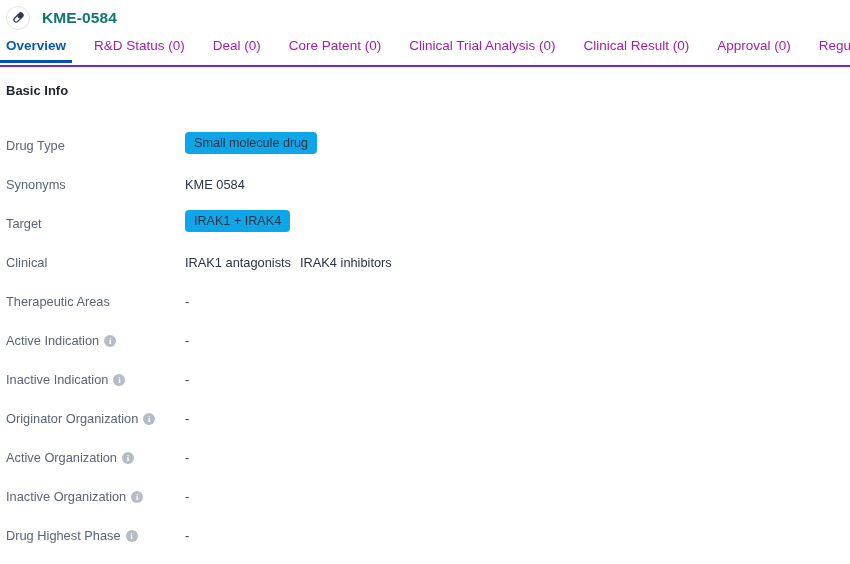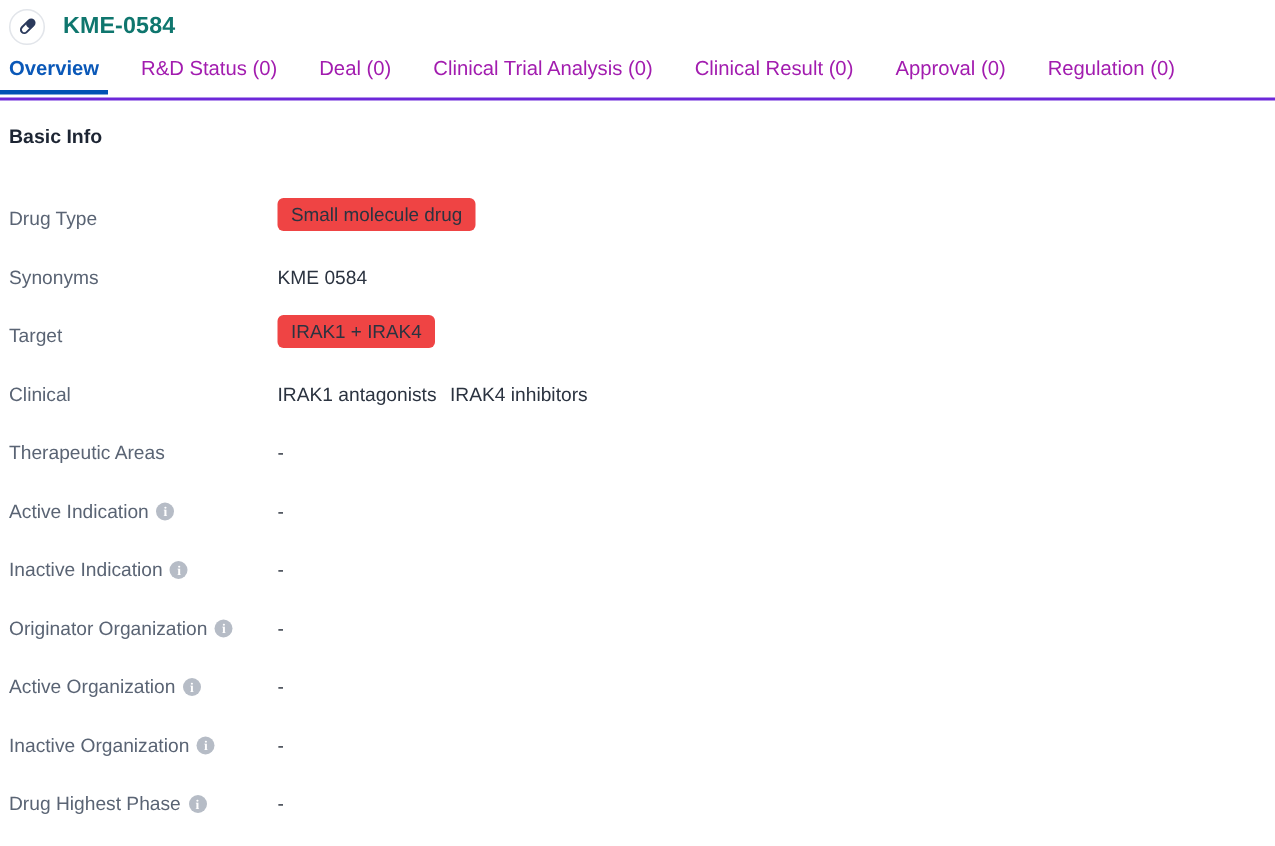--- a/index.html
+++ b/index.html
@@ -107,21 +107,21 @@
     color: #2b3340;
     display: flex;
     align-items: flex-start;
     gap: 9px;
     flex-wrap: wrap;
     line-height: 16px;
     padding-top: 1px;
   }
   .chip {
     display: inline-block;
-    background: #ef4444;
+    background: #0ea5e9;
     color: #2b3340;
     border-radius: 4px;
     padding: 4px 9px;
     font-size: 12.6px;
     line-height: 14px;
     margin-top: -3px;
   }
   .plain { display: inline-block; }
   .dash { color: #333a45; }
   .info-icon {
@@ -152,20 +152,21 @@
       </g>
     </svg>
   </span>
   <span class="page-title">KME-0584</span>
 </div>
 
 <div class="tabbar" id="tabbar">
     <div class="tab active">Overview</div>
     <div class="tab">R&amp;D Status (0)</div>
     <div class="tab">Deal (0)</div>
+    <div class="tab">Core Patent (0)</div>
     <div class="tab">Clinical Trial Analysis (0)</div>
     <div class="tab">Clinical Result (0)</div>
     <div class="tab">Approval (0)</div>
     <div class="tab">Regulation (0)</div>
   </div>
 
 <div class="content">
   <div class="section-title">Basic Info</div>
   <div id="info-list">
       <div class="info-row">

